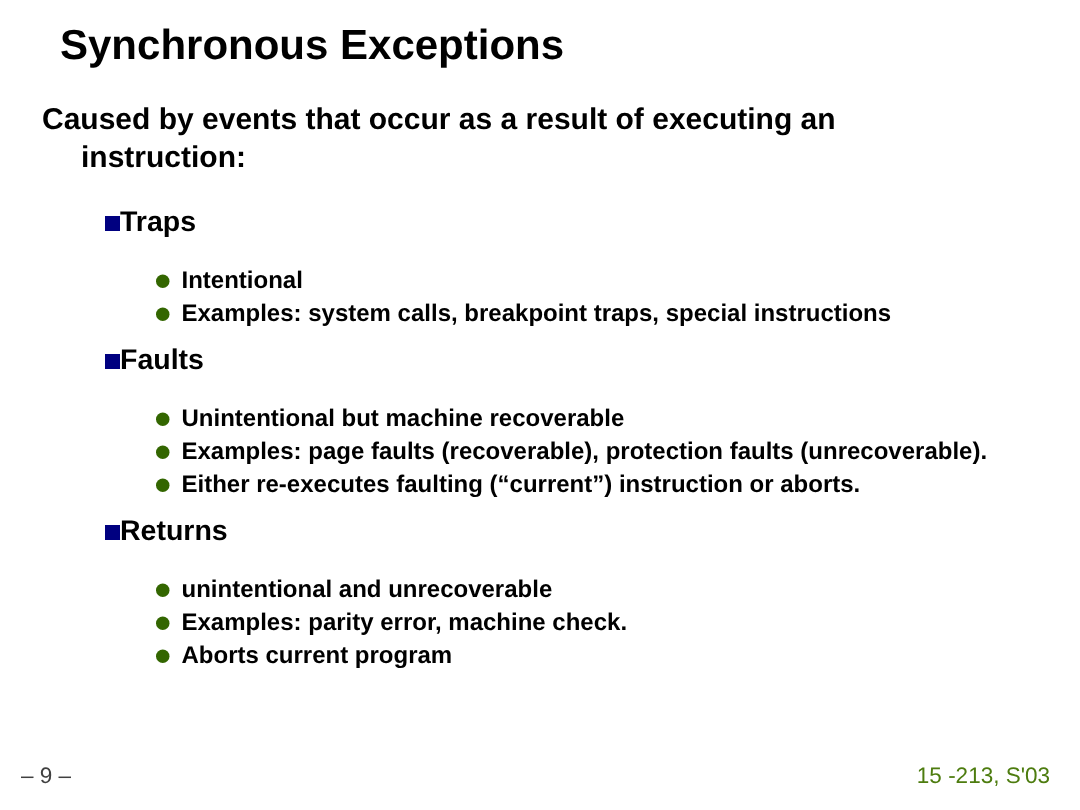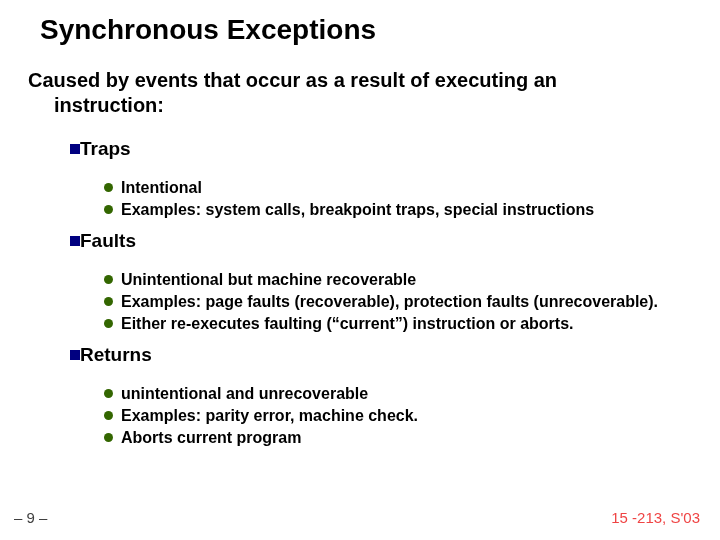--- a/index.html
+++ b/index.html
@@ -74,21 +74,21 @@
     left: 14px;
     bottom: 14px;
     font-size: 15px;
     color: #404040;
   }
   .footer-right {
     position: absolute;
     right: 20px;
     bottom: 14px;
     font-size: 15px;
-    color: #ef4444;
+    color: #4d7c0f;
   }
 </style>
 </head>
 <body>
 
 <h1 class="title">Synchronous Exceptions</h1>
 
 <div class="lead">
   <span>Caused by events that occur as a result of executing an</span><br>
   <span class="lead-indent">instruction:</span>

